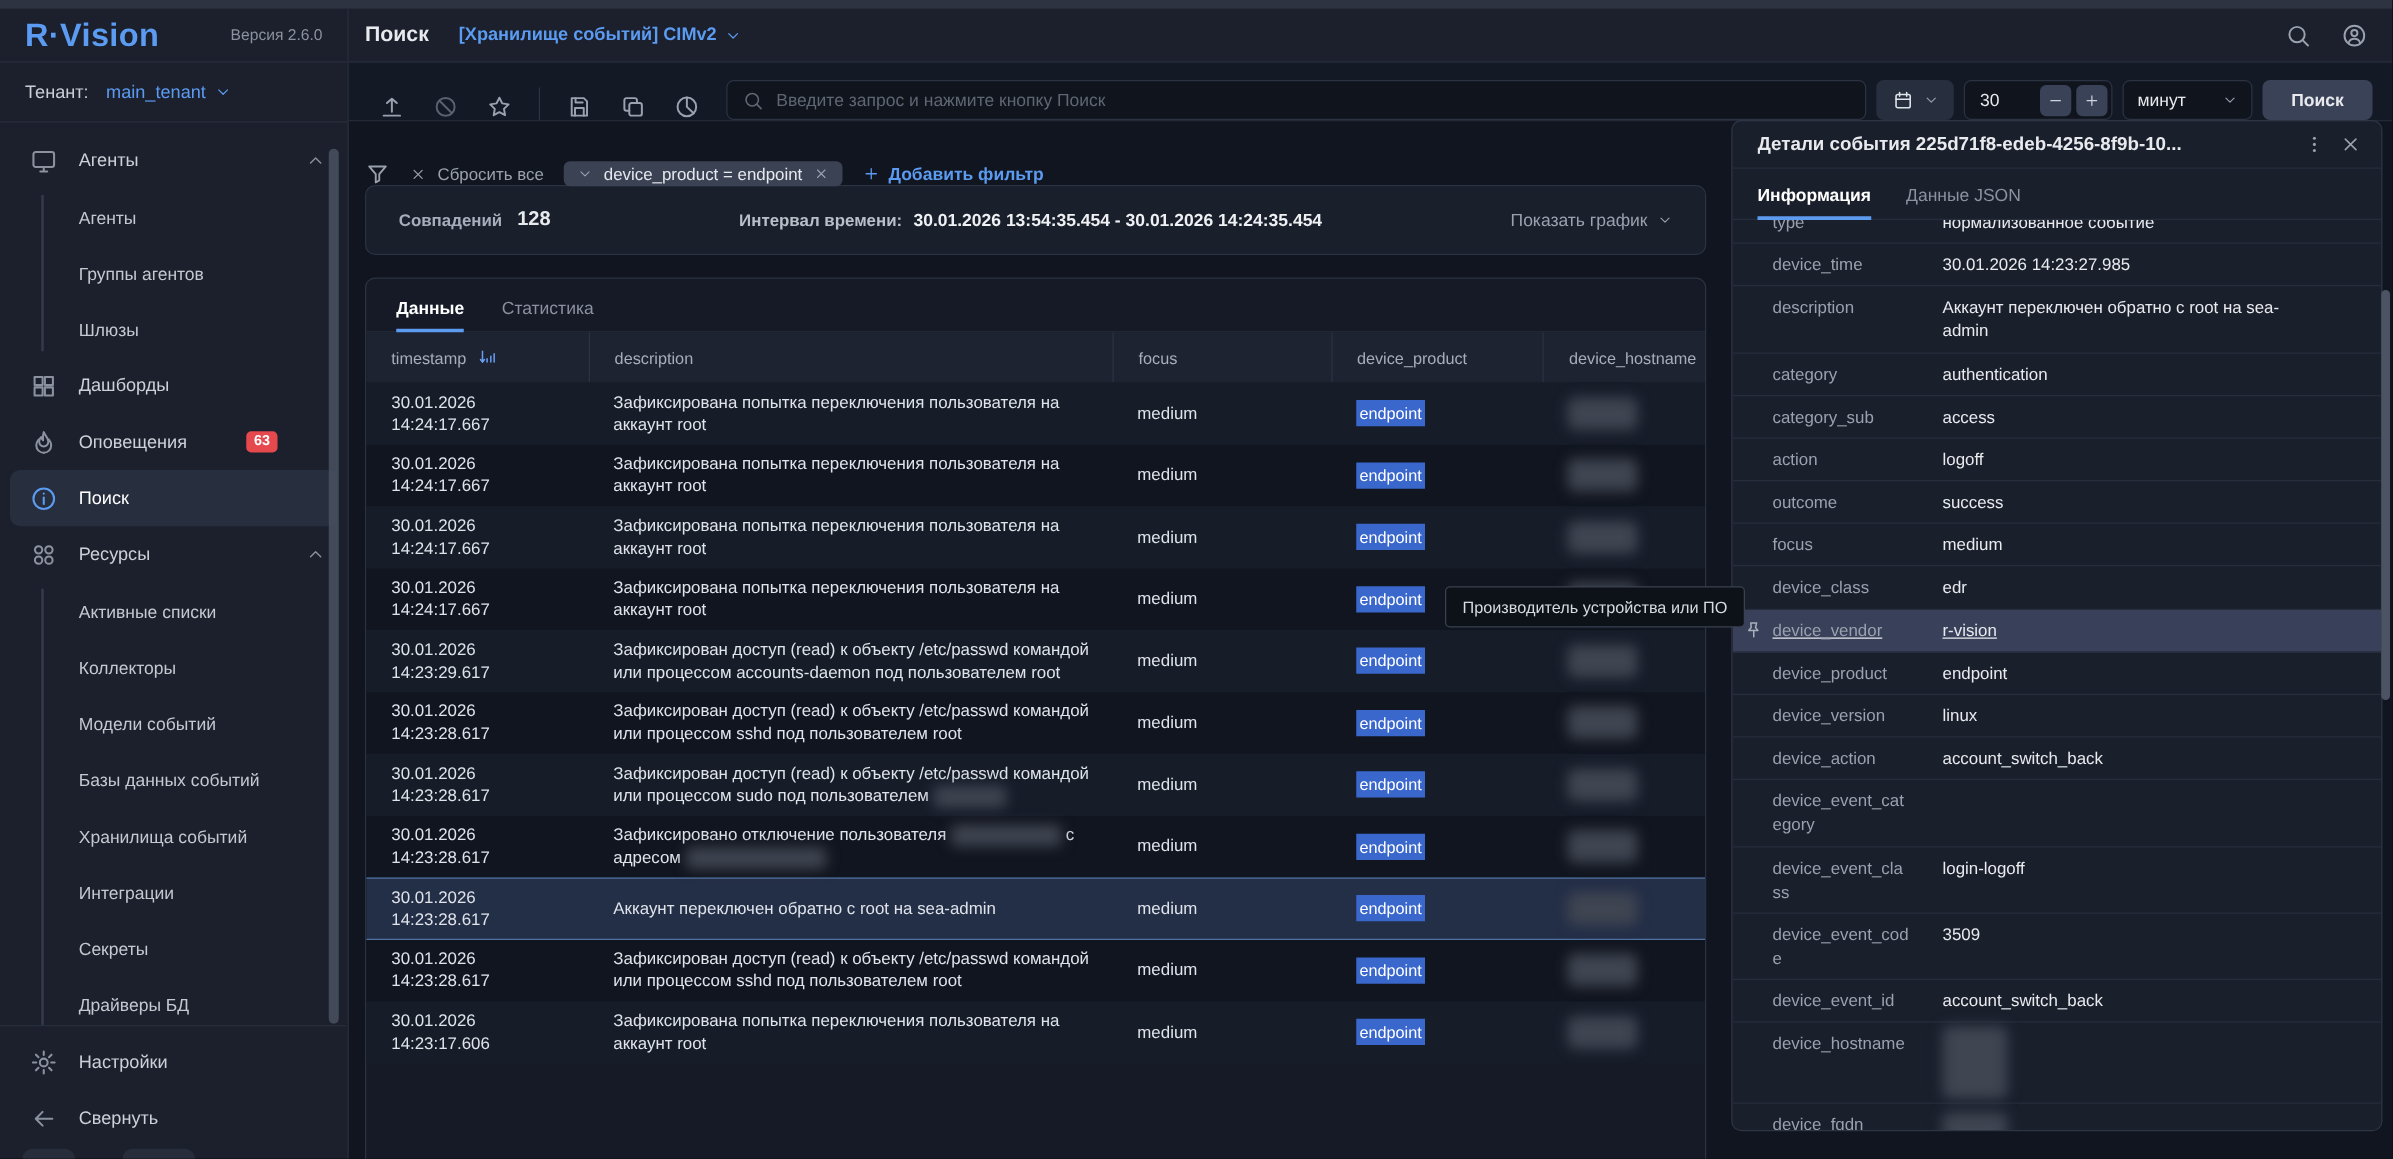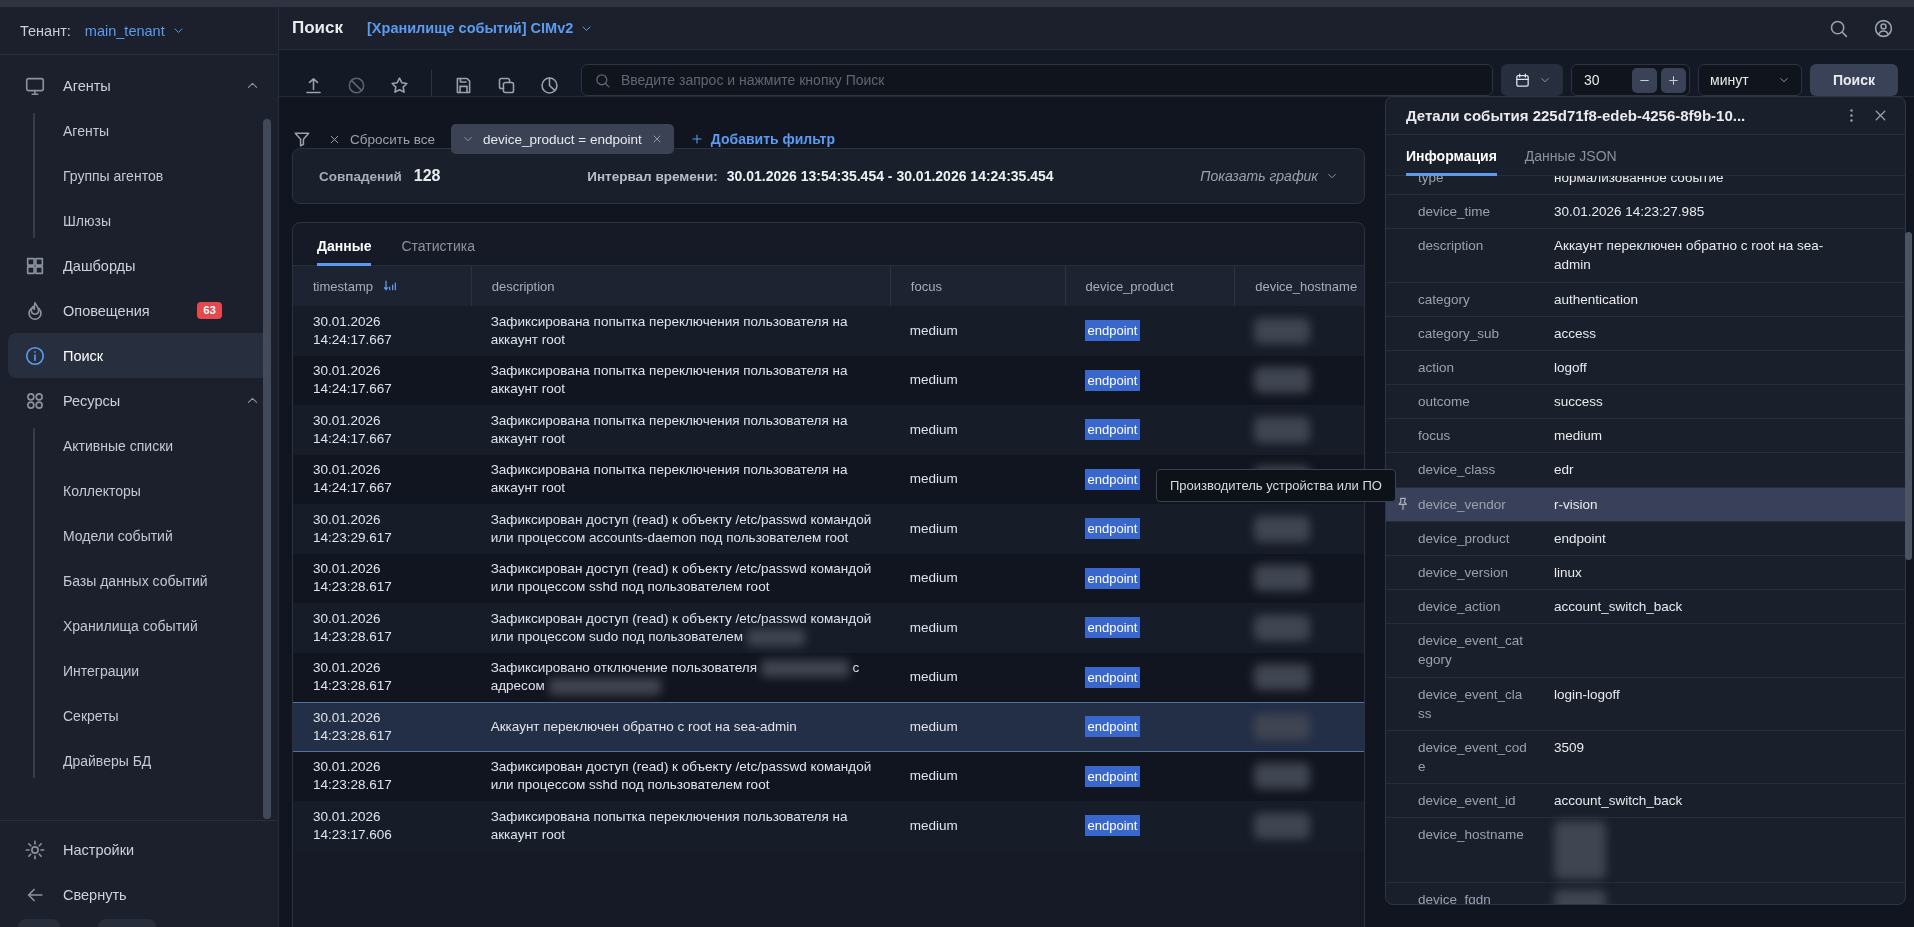--- a/index.html
+++ b/index.html
@@ -58,33 +58,33 @@
   .step .icon{width:13px;height:13px;}
   .unit-select{width:104px;height:32px;background:#10141d;border:1px solid #2b3242;border-radius:6px;display:flex;align-items:center;justify-content:space-between;padding:0 11px;box-sizing:border-box;cursor:pointer;}
   .unit-select .icon{width:12px;height:12px;color:#9aa1ae;}
   .search-btn{width:88px;height:32px;background:#3a4258;border-radius:6px;display:grid;place-items:center;font-size:14px;font-weight:600;cursor:pointer;}
 
   
   .filter-row{position:absolute;left:292px;top:98px;height:42px;display:flex;align-items:center;gap:16px;z-index:2;margin-top:20px;}
   .f-funnel{width:20px;height:20px;color:#9aa1ae;}
   .reset{display:flex;align-items:center;gap:9px;color:#9aa1ae;font-size:13.5px;cursor:pointer;}
   .reset .icon{width:13px;height:13px;}
-  .chip{display:flex;align-items:center;gap:9px;background:#3b4254;border-radius:5px;height:30px;padding:0 11px;font-size:13.5px;color:#e6e9ee;cursor:pointer;}
+  .chip{display:flex;align-items:center;gap:9px;background:#3b4254;border-radius:5px;height:20px;padding:0 11px;font-size:13.5px;color:#e6e9ee;cursor:pointer;}
   .chip .icon{width:12px;height:12px;color:#9aa1ae;}
   .add-filter{color:#5b9bf1;font-size:14px;font-weight:600;display:flex;align-items:center;gap:7px;cursor:pointer;}
   .add-filter .icon{width:14px;height:14px;}
 
   
   .summary-panel{position:absolute;left:292px;top:148px;width:1073px;height:56px;background:#191f2b;border:1px solid #2b3242;border-radius:8px;box-sizing:border-box;display:flex;align-items:center;padding:0 26px;z-index:1;}
   .m-label{color:#a7adba;font-size:13.5px;font-weight:600;margin-right:12px;}
   .m-val{font-size:16px;font-weight:bold;}
   .interval{margin:0 auto;display:flex;align-items:center;gap:9px;}
   .i-label{color:#b9bfc9;font-size:13.5px;font-weight:600;}
   .i-val{color:#eef0f4;font-size:14px;font-weight:bold;}
-  .show-chart{color:#9aa1ae;font-size:14px;display:flex;align-items:center;gap:8px;cursor:pointer;font-style:italic;}
+  .show-chart{color:#9aa1ae;font-size:14px;display:flex;align-items:center;gap:8px;cursor:pointer;}
   .show-chart .icon{width:12px;height:12px;}
 
   
   .table-panel{position:absolute;left:292px;top:222px;width:1073px;height:856px;background:#151a26;border:1px solid #2b3242;border-radius:8px;box-sizing:border-box;display:flex;flex-direction:column;overflow:hidden;z-index:1;}
   .ttabs{height:42px;display:flex;align-items:flex-end;gap:30px;padding-left:24px;border-bottom:1px solid #262d3b;flex-shrink:0;}
   .ttab{font-size:14px;color:#8b919e;padding-bottom:9px;border-bottom:3px solid transparent;margin-bottom:-1px;cursor:pointer;}
   .ttab.active{color:#fff;font-weight:bold;border-color:#5d9bf0;}
   .thead{height:40px;display:flex;align-items:stretch;background:#1d2331;font-size:13px;color:#a7adba;flex-shrink:0;}
   .th{display:flex;align-items:center;gap:9px;padding-left:20px;box-sizing:border-box;}
   .th + .th{border-left:1px solid #2b3242;}
@@ -124,35 +124,39 @@
   
   .details-panel{position:absolute;left:1385px;top:96px;width:521px;height:809px;background:#1a1f2c;border:1px solid #2e3545;border-radius:8px;box-sizing:border-box;display:flex;flex-direction:column;overflow:hidden;z-index:5;}
   .dp-head{height:37px;display:flex;align-items:center;gap:12px;padding:0 16px 0 20px;border-bottom:1px solid #262d3b;flex-shrink:0;}
   .dp-title{flex:1;font-size:15px;font-weight:bold;white-space:nowrap;overflow:hidden;text-overflow:ellipsis;}
   .dp-ico{width:17px;height:17px;color:#9aa1ae;cursor:pointer;}
   .dp-tabs{height:40px;display:flex;align-items:flex-end;gap:28px;padding-left:20px;border-bottom:1px solid #262d3b;flex-shrink:0;}
   .dp-body{flex:1;overflow:hidden;}
   .drow{display:flex;padding:7px 16px 7px 32px;border-bottom:1px solid #262d3b;font-size:13.5px;position:relative;line-height:1.42;}
   .dkey{width:110px;color:#9aa1ae;word-break:break-all;flex-shrink:0;}
   .dval{margin-left:26px;width:300px;color:#e8eaee;word-break:break-word;}
-  .drow.pinned{background:#39415a;}
+  .drow.pinned{background:#39415a;text-decoration:underline;}
   .pin-ic{position:absolute;left:9px;top:8px;width:16px;height:16px;color:#aab0bc;}
   .drow.clipped{margin-top:-15px;}
   .vblob{background:#3f4551;border-radius:6px;filter:blur(5px);}
 
   .tooltip{position:absolute;left:1156px;top:469px;height:31px;background:#0d1118;border:1px solid #3a4150;border-radius:4px;display:flex;align-items:center;padding:0 13px;font-size:13px;color:#d6dae2;z-index:9;white-space:nowrap;}
   .page-thumb{position:absolute;right:2px;top:232px;width:7px;height:328px;background:#4c5464;border-radius:4px;z-index:8;}
 </style>
 </head>
 <body>
 
 <div class="app">
   <div class="topstrip"></div>
 
   <aside class="sidebar">
+    <div class="logo-row">
+      <span class="logo">R·Vision</span>
+      <span class="version">Версия 2.6.0</span>
+    </div>
     <div class="tenant-row">
       <span>Тенант:</span>
       <span class="tenant-val">
         <span>main_tenant</span>
         <span class="icon">
             <svg viewBox="0 0 24 24" fill="none" stroke="currentColor" stroke-width="1.8" stroke-linecap="round" stroke-linejoin="round">
               <path d="M5.5 9l6.5 6.5L18.5 9"></path>
             </svg>
           </span>
       </span>

